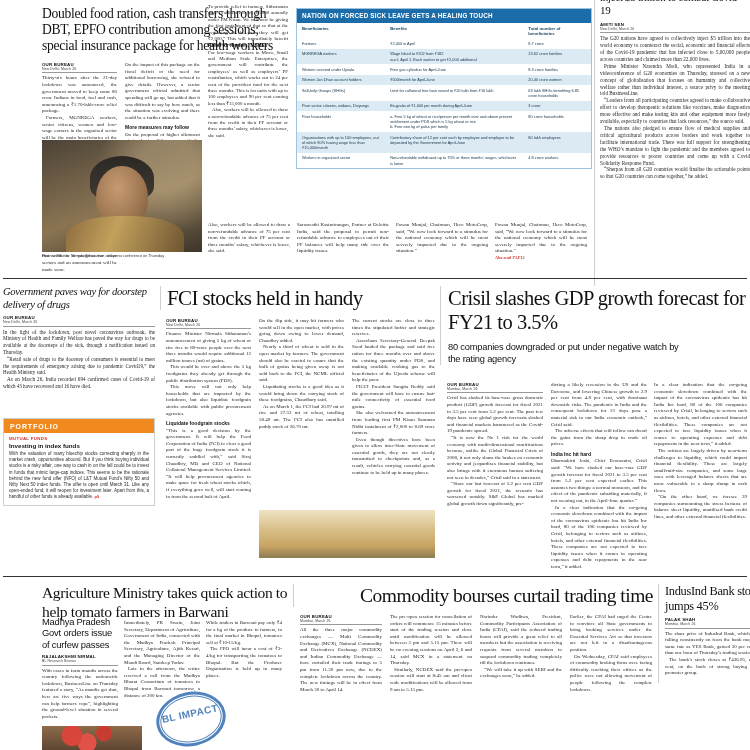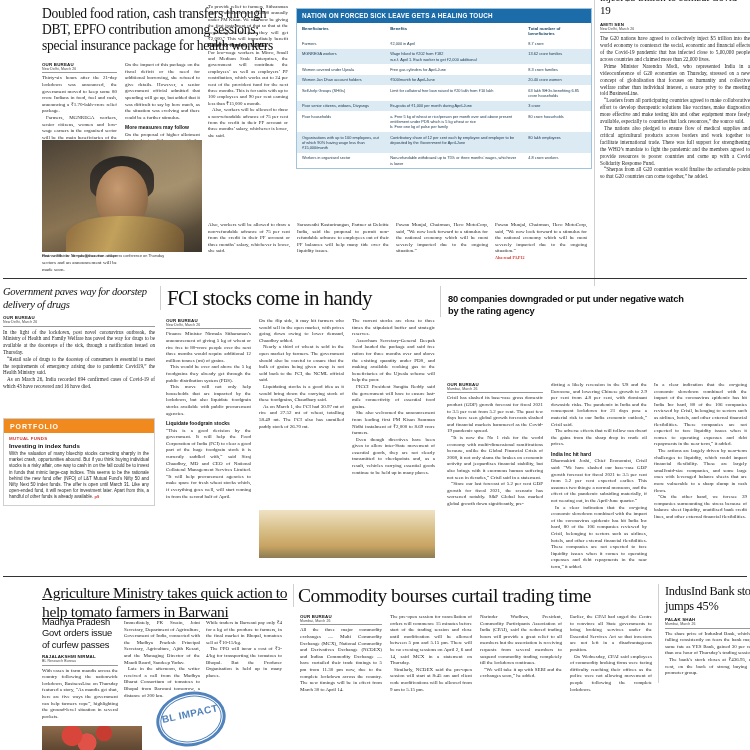--- a/index.html
+++ b/index.html
@@ -339,21 +339,21 @@
       one way to cash in on the fall could be to invest in funds that mimic large-cap indices.
       This seems to be the rationale behind the new fund offer (NFO) of L&amp;T Mutual Fund’s
       Nifty 50 and Nifty Next 50 index funds. The offer is open until March 31. Like any
       open-ended fund, it will reopen for investment later. Apart from this, a handful of
       other funds is already available.
       <span class="pg-ref">p9</span>
     </div>
   </div>
 
   <div class="blk rule-v" style="left:160px; top:286px; width:275px; padding-left:6px;">
-    <div class="hl" style="font-size:21px; line-height:24px; letter-spacing:-0.6px;">FCI stocks come in handy</div>
+    <div class="hl" style="font-size:21px; line-height:24px; letter-spacing:-0.6px;">FCI stocks held in handy</div>
   </div>
 
   <div class="blk" style="left:166px; top:318px; width:85px;">
     <div class="byline">OUR BUREAU</div>
     <div class="dateline">New Delhi, March 26</div>
     <div class="body-txt">
       <p class="first">Finance Minister Nirmala Sitharaman’s announcement of giving 5 kg of wheat or rice free to 80-crore people over the next three months would require additional 12 million tonnes (mt) of grains.</p>
       <p>This would be over and above the 5 kg foodgrains they already get through the public distribution system (PDS).</p>
       <p>This move will not only help households that are impacted by the lockdown, but also liquidate foodgrain stocks available with public procurement agencies.</p>
     </div>
@@ -378,21 +378,22 @@
       <p>Assocham Secretary-General Deepak Sood lauded the package and said free ration for three months over and above the existing quantity under PDS, and making available cooking gas to the beneficiaries of the Ujwala scheme will help the poor.</p>
       <p>FICCI President Sangita Reddy said the government will have to ensure last-mile connectivity of essential food grains.</p>
       <p>She also welcomed the announcement from leading first PM Kisan Samman Nidhi instalment of ₹2,000 to 8.69 crore farmers.</p>
       <p>Even though directives have been given to allow inter-State movement of essential goods, they are not clearly transmitted to checkpoints and, as a result, vehicles carrying essential goods continue to be held up in many places.</p>
     </div>
   </div>
 
   <div class="blk thumb-food" style="left:259px; top:510px; width:176px; height:48px;"></div>
 
   <div class="blk rule-v" style="left:440px; top:286px; width:310px; padding-left:7px;">
-    <div class="hl-sans" style="font-size:9.3px; line-height:12px; margin-top:7px; width:240px;font-weight:bold;">80 companies downgraded or put under negative watch by the rating agency</div>
+    <div class="hl" style="font-size:20.5px; line-height:24px; letter-spacing:-0.5px;">Crisil slashes GDP growth forecast for FY21 to 3.5%</div>
+    <div class="hl-sans" style="font-size:9.3px; line-height:12px; margin-top:7px; width:240px;">80 companies downgraded or put under negative watch by the rating agency</div>
   </div>
 
   <div class="blk" style="left:447px; top:382px; width:96px;">
     <div class="byline">OUR BUREAU</div>
     <div class="dateline">Mumbai, March 26</div>
     <div class="body-txt">
       <p class="first">Crisil has slashed its base-case gross domestic product (GDP) growth forecast for fiscal 2021 to 3.5 per cent from 5.2 per cent. The past few days have seen global growth forecasts slashed and financial markets hammered as the Covid-19 pandemic spread.</p>
       <p>“It is now the No 1 risk for the world economy with multi-dimensional ramifications because, unlike the Global Financial Crisis of 2008, it not only slams the brakes on economic activity and jeopardises financial stability, but also brings with it enormous human suffering not seen in decades,” Crisil said in a statement.</p>
       <p>“Since our last forecast of 5.2 per cent GDP growth for fiscal 2021, the scenario has worsened notably. S&amp;P Global has marked global growth down significantly, pre-</p>
     </div>
@@ -414,21 +415,21 @@
     <div class="body-txt">
       <p class="first">In a clear indication that the on-going economic slowdown combined with the impact of the coronavirus epidemic has hit India Inc hard, 80 of the 106 companies reviewed by Crisil, belonging to sectors such as airlines, hotels, and other external financial flexibilities. These companies are not expected to face liquidity issues when it comes to operating expenses and debt repayments in the near term,” it added.</p>
       <p>The actions are largely driven by near-term challenges to liquidity, which could impact financial flexibility. These are largely small/mid-size companies, and some large ones with leveraged balance sheets that are more vulnerable to a sharp slump in cash flows.</p>
       <p>“On the other hand, we foresee 39 companies surmounting the stress because of balance sheet liquidity, unutilised bank credit lines, and other external financial flexibilities.</p>
     </div>
   </div>
 
   <div class="blk" style="left:3px; top:576px; width:744px; height:0; border-top:1.2px solid #333;"></div>
 
   <div class="blk" style="left:42px; top:584px; width:270px;">
-    <div class="hl" style="font-size:15.6px; line-height:18.6px; letter-spacing:-0.4px;text-decoration:underline;">Agriculture Ministry takes quick action to help tomato farmers in Barwani</div>
+    <div class="hl" style="font-size:15.6px; line-height:18.6px; letter-spacing:-0.4px;">Agriculture Ministry takes quick action to help tomato farmers in Barwani</div>
   </div>
 
   <div class="blk" style="left:42px; top:616px; width:76px;">
     <div class="hl-sans" style="font-size:9.4px; line-height:11.4px;">Madhya Pradesh Govt orders issue of curfew passes</div>
     <div style="margin-top:4px;">
       <div class="byline">RAJALAKSHMI NIRMAL</div>
       <div class="dateline">BL Research Bureau</div>
     </div>
     <div class="body-txt">
       <p class="first">With cases in farm mandis across the country following the nationwide lockdown, BusinessLine on Thursday featured a story, “As mandis get shut, here are five ways the government can help farmers cope”, highlighting the ground-level situation in several pockets.</p>
@@ -450,21 +451,21 @@
   </div>
 
   <div class="blk thumb-tomato" style="left:42px; top:726px; width:100px; height:24px;"></div>
 
   <div class="blk" id="bl-impact">
     <div class="ring"></div>
     <div class="ring2"></div>
     <div class="txt">BL IMPACT</div>
   </div>
 
-  <div class="blk rule-v" style="left:293px; top:584px; width:360px; padding-left:4px;">
+  <div class="blk rule-v" style="left:293px; top:584px; width:360px; padding-left:4px;text-align:right;">
     <div class="hl" style="font-size:19.5px; line-height:23px; letter-spacing:-0.5px;">Commodity bourses curtail trading time</div>
   </div>
 
   <div class="blk" style="left:300px; top:614px; width:82px;">
     <div class="byline">OUR BUREAU</div>
     <div class="dateline">Mumbai, March 26</div>
     <div class="body-txt">
       <p class="first">All the three major commodity exchanges — Multi Commodity Exchange (MCX), National Commodity and Derivatives Exchange (NCDEX) and Indian Commodity Exchange — have curtailed their trade timings to 5 pm from 11.30 pm now, due to the complete lockdown across the country. The new timings will be in effect from March 30 to April 14.</p>
     </div>
   </div>

